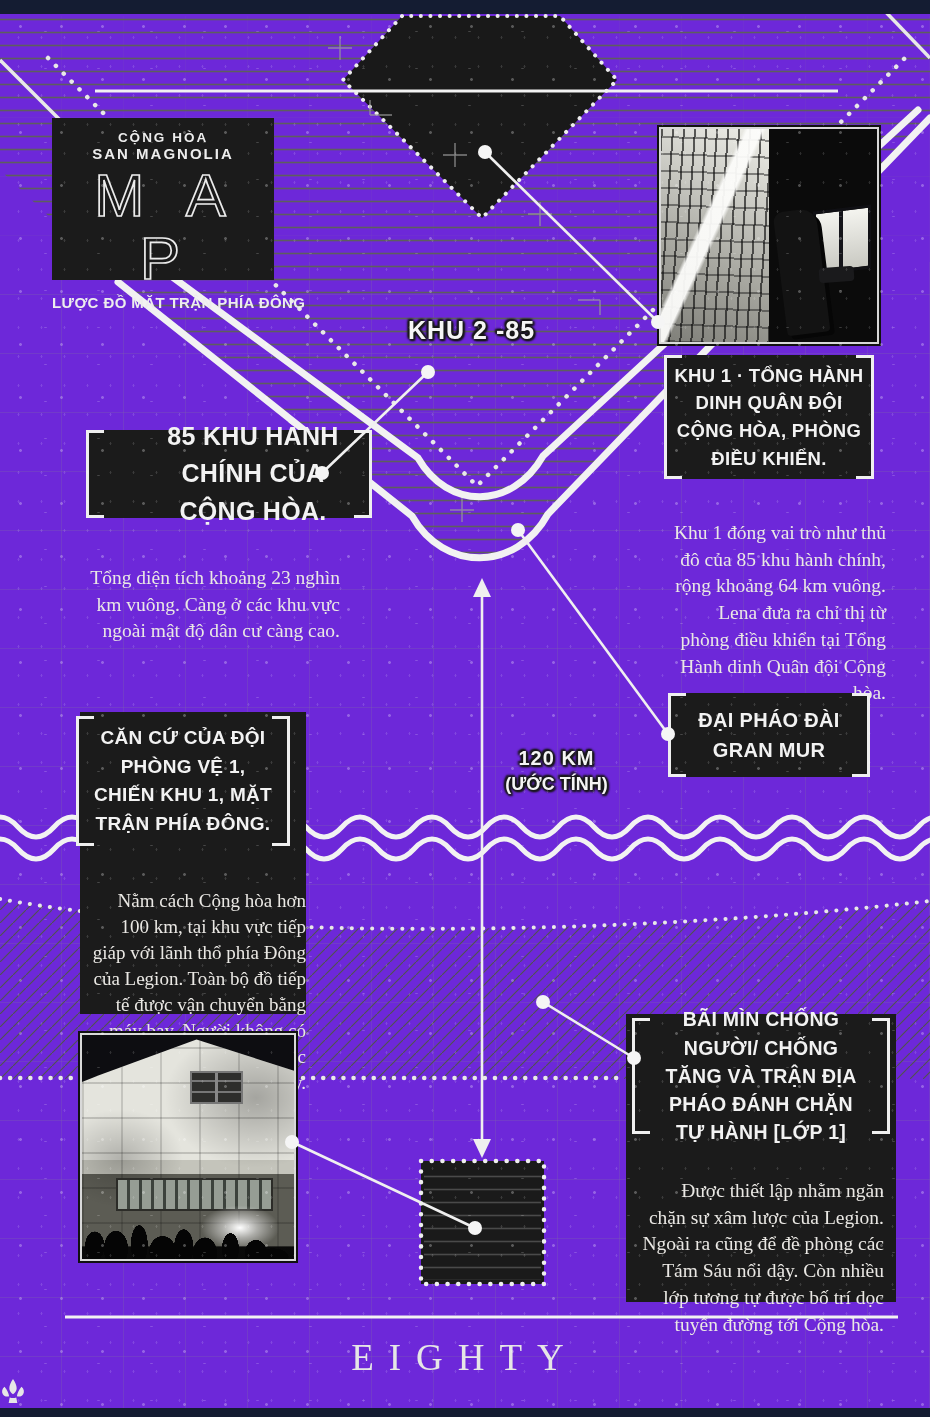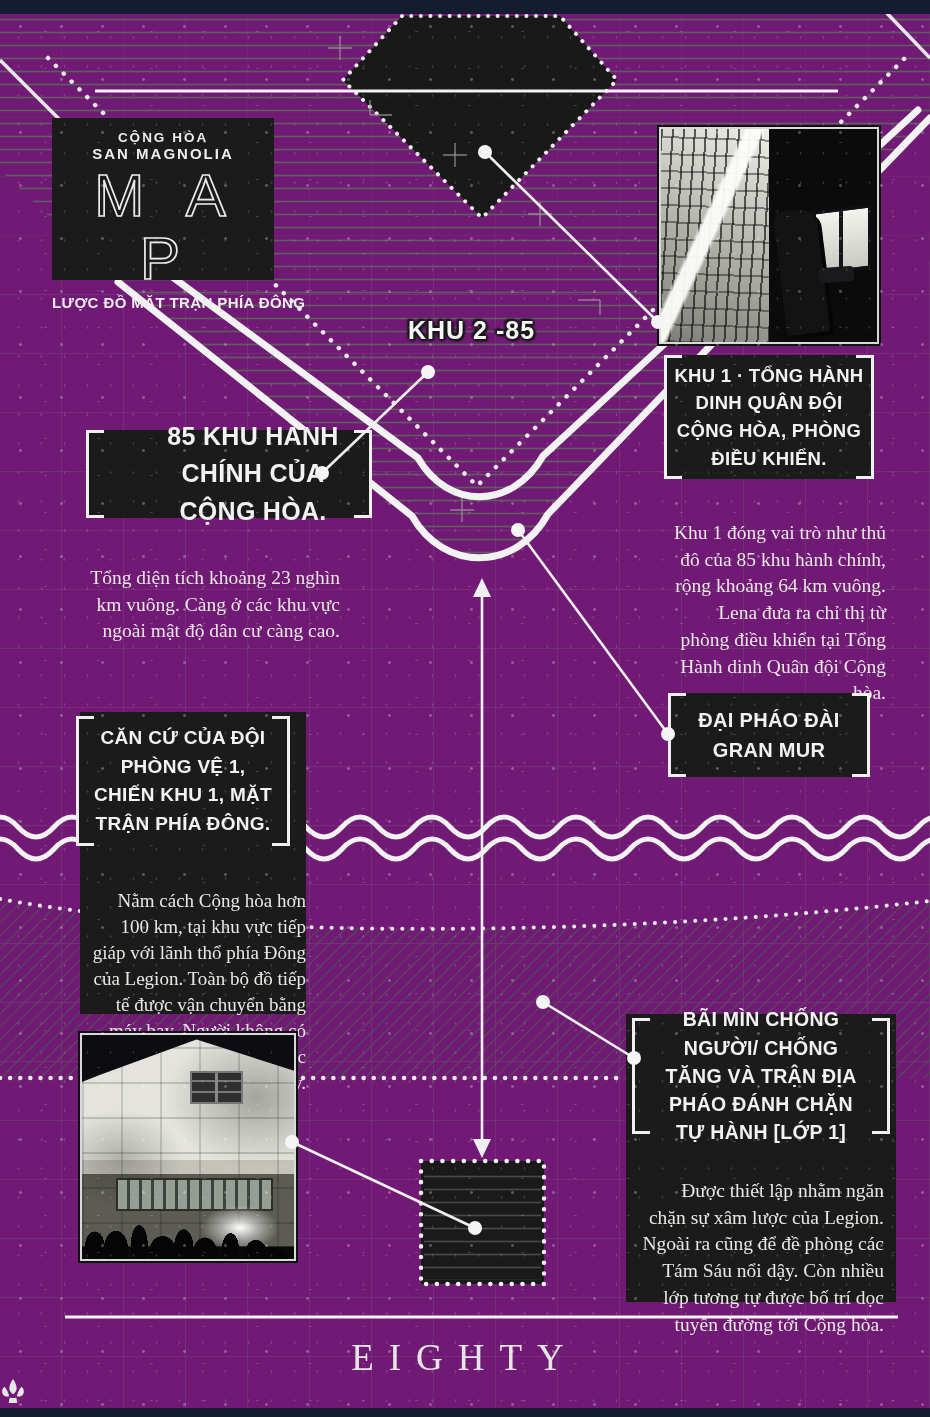--- a/index.html
+++ b/index.html
@@ -1,16 +1,16 @@
 <!DOCTYPE html>
 <html><head>
 <meta charset="utf-8">
 <style>
   html,body{margin:0;padding:0;background:#0e0e0e;}
-  #stage{position:relative;width:930px;height:1417px;background:#701a75;overflow:hidden;
+  #stage{position:relative;width:930px;height:1417px;background:#6d28d9;overflow:hidden;
          font-family:"Liberation Sans",sans-serif;}
   .abs{position:absolute;}
   svg{display:block;}
   
   .cbox{position:absolute;background:#1b1b1b;color:#f2f2f2;text-align:center;
         display:flex;align-items:center;justify-content:center;
         font-weight:bold;letter-spacing:.3px;}
   .cbox::before,.cbox::after{content:"";position:absolute;top:0;bottom:0;width:15px;
         border:3px solid #efefef;}
   .cbox::before{left:0;border-right:none;}
@@ -157,20 +157,24 @@
        text-align:center;color:#ededed;">
     <div style="font-size:13.5px;font-weight:bold;letter-spacing:2px;margin-top:12px;">CỘNG HÒA</div>
     <div style="font-size:15px;font-weight:bold;letter-spacing:2px;">SAN MAGNOLIA</div>
     <div class="outline-word" style="font-size:60px;line-height:1.05;letter-spacing:14px;margin:2px 0 0 8px;">M A P</div>
     <div style="font-size:15px;font-weight:bold;letter-spacing:.4px;margin-top:4px;white-space:nowrap;">LƯỢC ĐỒ MẶT TRẬN PHÍA ĐÔNG</div>
   </div>
 
   <div class="abs shadowed" style="left:408px;top:302px;z-index:11;font-size:25px;font-weight:bold;
        letter-spacing:1px;color:#f5f5f5;">KHU 2 -85</div>
 
+  <div class="abs" style="left:494px;top:733px;width:125px;z-index:11;text-align:center;color:#f5f5f5;">
+    <div class="shadowed" style="font-size:20px;font-weight:bold;letter-spacing:1px;">120 KM</div>
+    <div class="shadowed" style="font-size:18px;font-weight:bold;margin-top:4px;">(ƯỚC TÍNH)</div>
+  </div>
 
   <div class="cbox" style="left:86px;top:430px;width:238px;height:88px;z-index:11;font-size:25px;padding-left:48px;">
     <div class="t">85 KHU HÀNH CHÍNH CỦA CỘNG HÒA.</div>
   </div>
   <div class="desc" style="left:88px;top:533px;width:252px;z-index:11;">Tổng diện tích khoảng 23 nghìn km vuông. Càng ở các khu vực ngoài mật độ dân cư càng cao.</div>
 
   <div class="cbox" style="left:664px;top:355px;width:210px;height:124px;z-index:11;font-size:18.5px;">
     <div class="t" style="padding:6px 10px;">KHU 1 · TỔNG HÀNH DINH QUÂN ĐỘI CỘNG HÒA, PHÒNG ĐIỀU KHIỂN.</div>
   </div>
   <div class="desc" style="left:666px;top:488px;width:220px;z-index:11;">Khu 1 đóng vai trò như thủ đô của 85 khu hành chính, rộng khoảng 64 km vuông. Lena đưa ra chỉ thị từ phòng điều khiển tại Tổng Hành dinh Quân đội Cộng hòa.</div>

